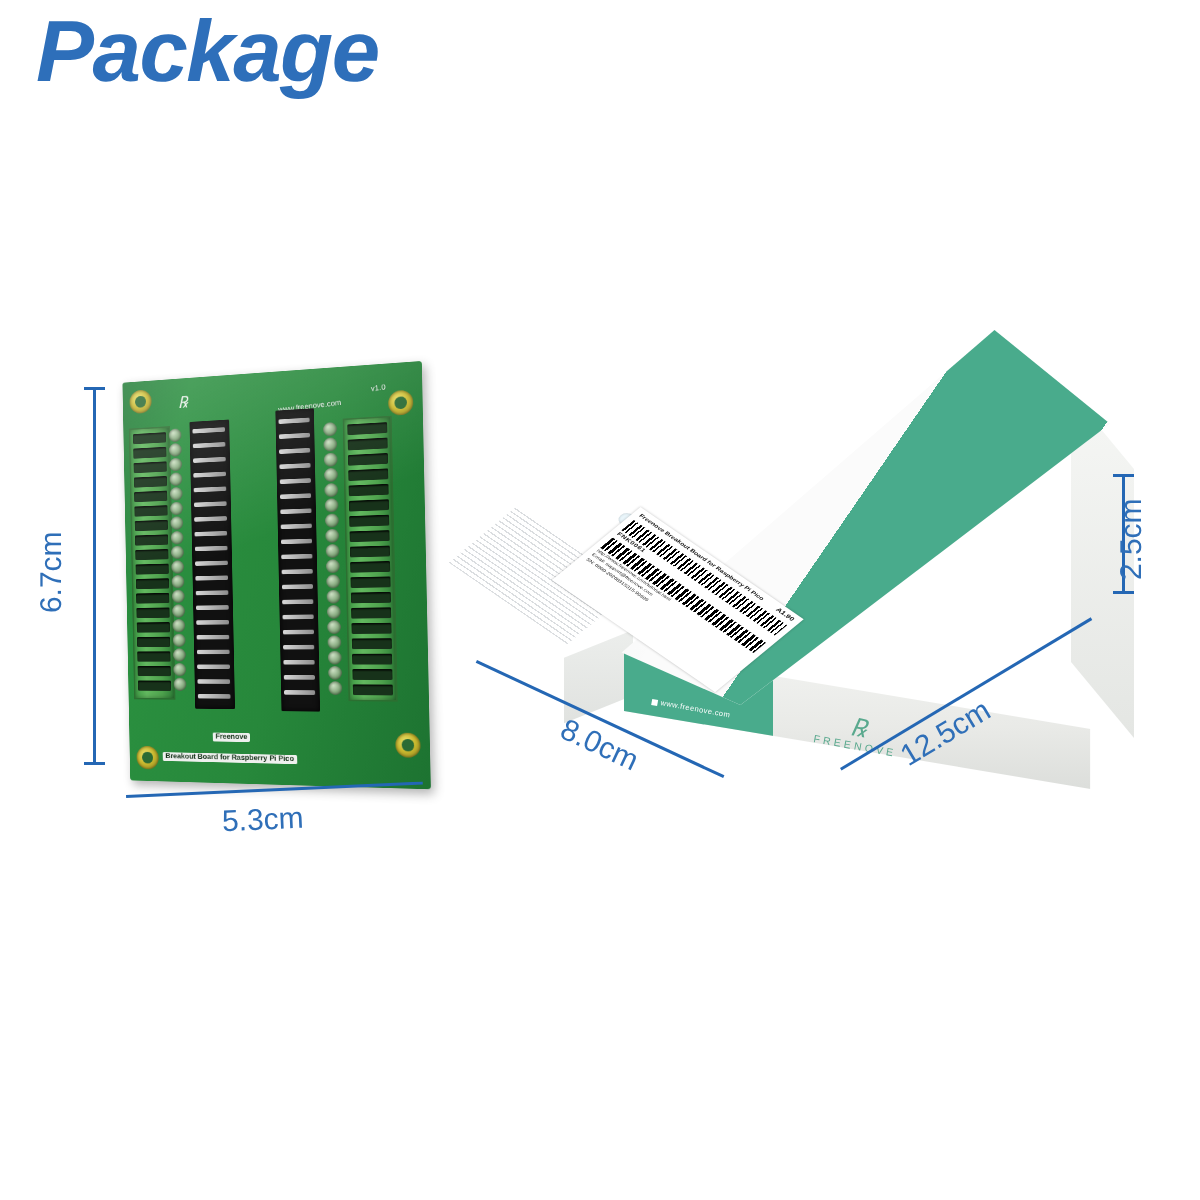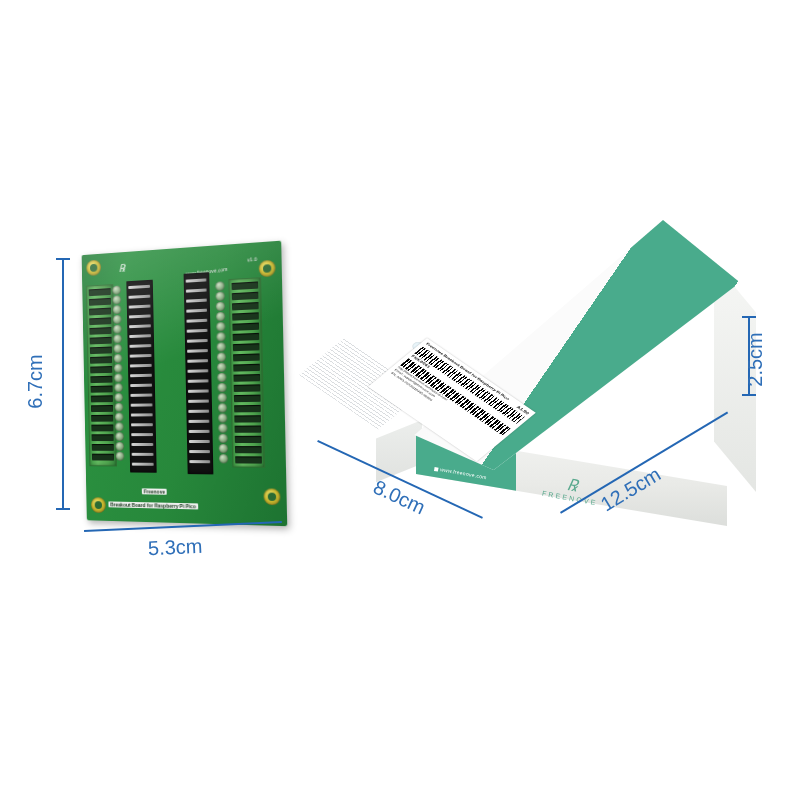--- a/index.html
+++ b/index.html
@@ -234,20 +234,21 @@
     transform:rotate(10.2deg);transform-origin:0 0;
     color:#ffffff;font-size:5px;letter-spacing:.3px;white-space:nowrap;
   }
   #front-web .dot{display:inline-block;width:4px;height:4px;background:#fff;margin-right:2px;vertical-align:middle;}
 </style>
 </head>
 <body>
 
 <div id="stage">
 
+  <div id="title">Package</div>
 
   <div id="board-wrap">
     <div id="pcb">
 
       <div class="mount tl">
           <i></i>
         </div>
       <div class="mount tr">
           <i></i>
         </div>

